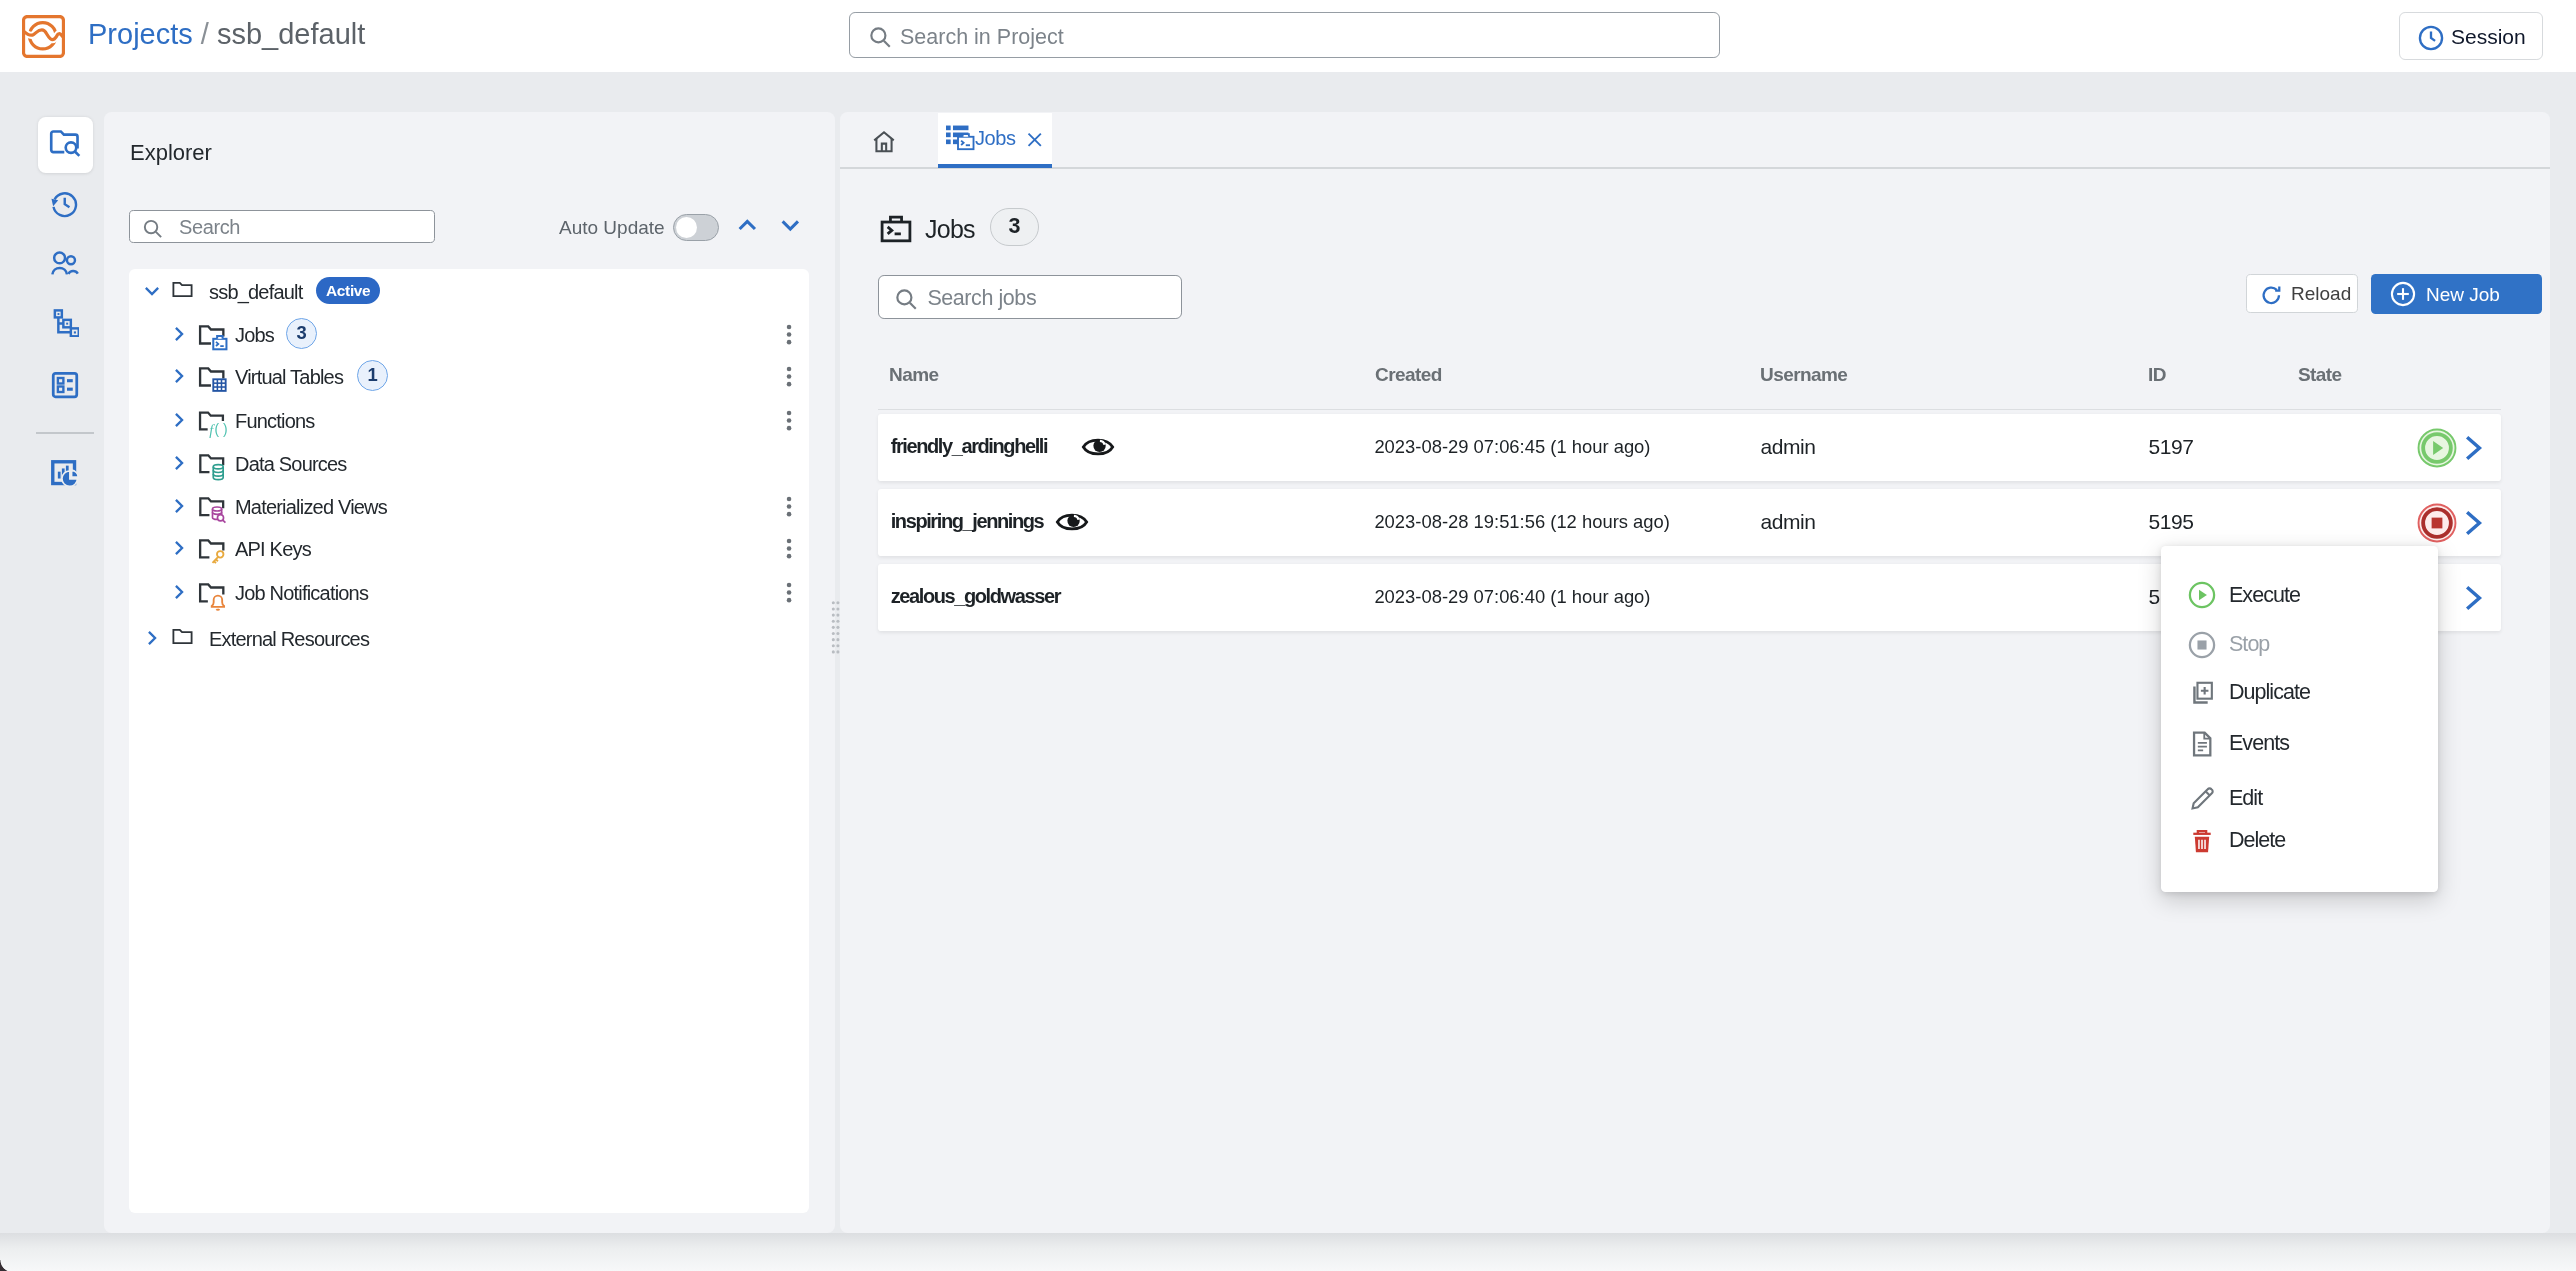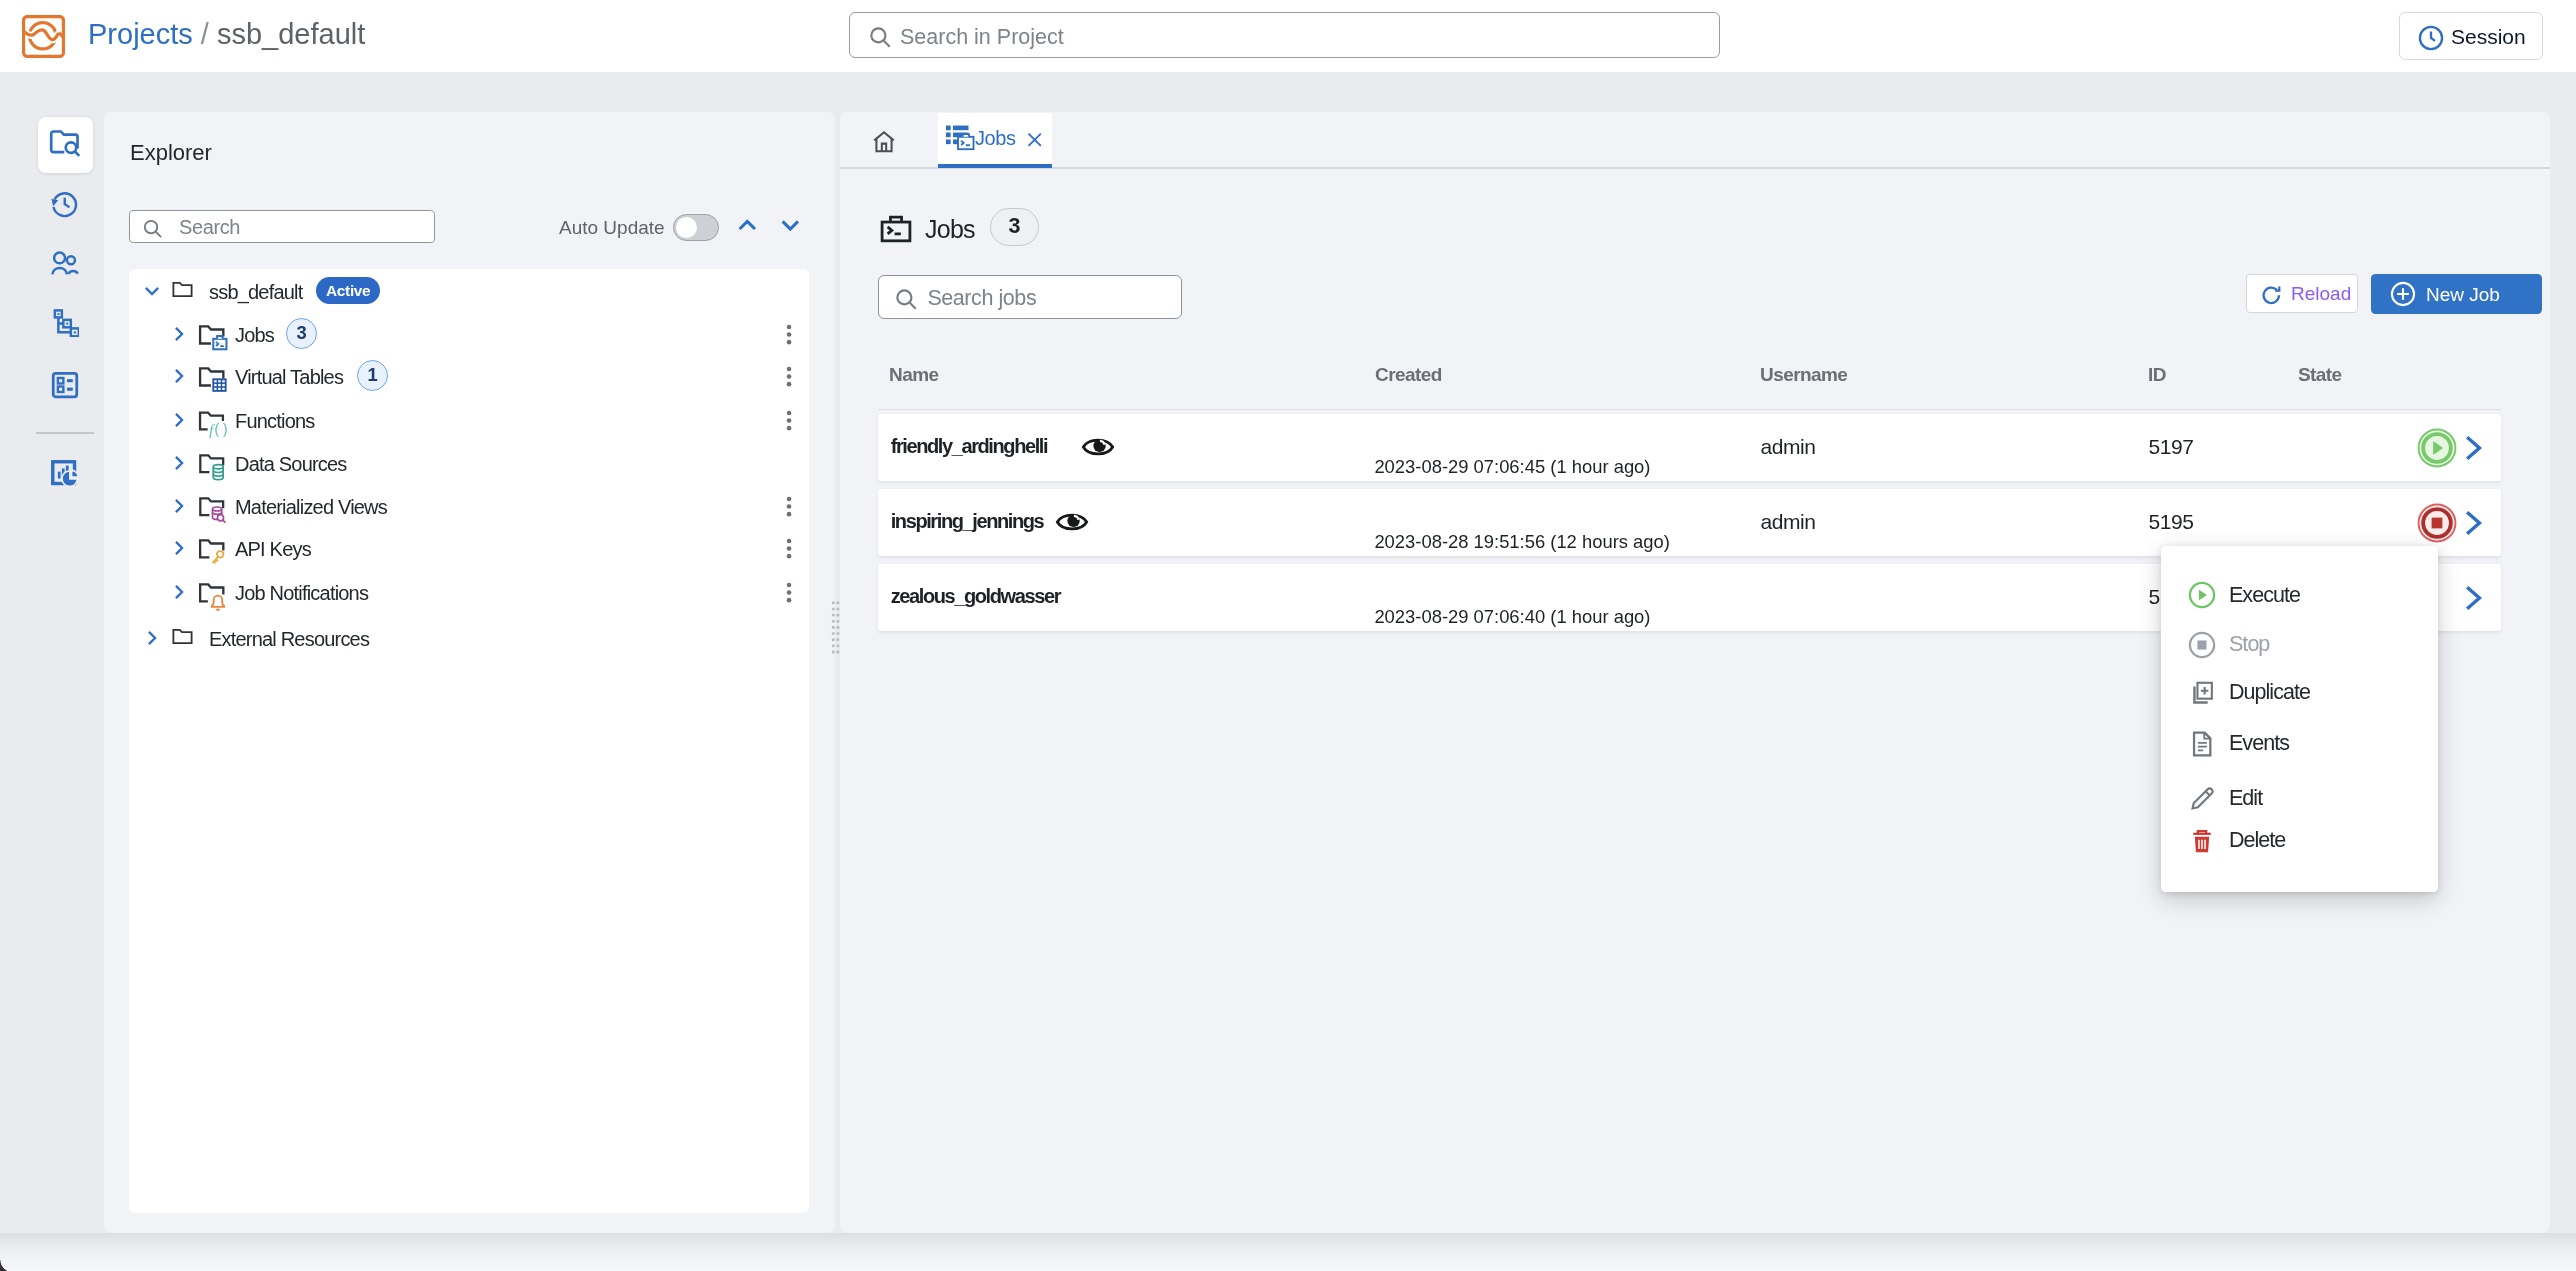--- a/index.html
+++ b/index.html
@@ -47,28 +47,28 @@
 .jobstab { position:absolute; left:78px; top:0.8px; width:114px; height:51px; background:#fff; }
 .jobstab .tx { position:absolute; left:37px; top:14px; font-size:20px; color:#2e6ec4; letter-spacing:-0.02em; }
 .jobstab .underline { position:absolute; left:0px; top:51px; width:114px; height:4.6px; background:#2e6ec4; }
 .jhead { position:absolute; left:19px; top:101px; }
 .jhead .tx { position:absolute; left:46px; top:2.3px; font-size:25px; letter-spacing:-0.03em; color:#1d2226; }
 .jpill { position:absolute; left:111px; top:-4.6px; width:49px; height:38px; background:#eef0f2; border:1.5px solid #c6cacd; border-radius:19px; font-size:21.5px; font-weight:bold; color:#1d2226; text-align:center; line-height:35px; }
 .jsearch { position:absolute; left:18.4px; top:163px; width:304px; height:44px; background:#fff; border:1.5px solid #8d939a; border-radius:6.1px; }
 .jsearch .ph { position:absolute; left:48px; top:10px; font-size:21.5px; letter-spacing:-0.02em; color:#7c838a; }
 .jsearch svg { position:absolute; left:14px; top:10px; }
 .reload { position:absolute; left:1386px; top:162px; width:112px; height:39px; background:#fff; border:1.5px solid #d1d5d8; border-radius:4.6px; }
-.reload .tx { position:absolute; left:44px; top:8.4px; font-size:19px; color:#8b5cf6; }
+.reload .tx { position:absolute; left:44px; top:8.4px; font-size:19px; color:#404040; }
 .newjob { position:absolute; left:1511px; top:162px; width:171px; height:40px; background:#3072c6; border-radius:4.6px; }
 .newjob .tx { position:absolute; left:55px; top:10px; font-size:19px; color:#fff; }
 .thead { position:absolute; top:252px; font-size:19px; letter-spacing:-0.03em; font-weight:bold; color:#6a7075; }
 .theadline { position:absolute; left:18.4px; top:297px; width:1623px; height:0.8px; background:#dcdee1; }
 .rowcard { position:absolute; left:18.4px; width:1623px; height:67px; background:#fff; border-radius:3.1px; box-shadow:0 1.5px 3.8px rgba(0,0,0,0.07); }
 .rowcard .name { position:absolute; left:12.3px; top:21px; font-size:20px; letter-spacing:-0.07em; font-weight:bold; color:#1d2226; }
-.rowcard .cell.date { letter-spacing:0; font-size:18.4px; top:22px;margin-top:20px; }
+.rowcard .cell.date { letter-spacing:0; font-size:18.4px; top:22px; }
 .rowcard .cell { position:absolute; top:21px; font-size:21px; letter-spacing:-0.02em; color:#1d2226; }
 .rarr { position:absolute; left:1583px; top:20px; }
 
 .menu { position:absolute; left:2161px; top:546px; width:277px; height:346px; background:#fff; border-radius:4.6px; box-shadow:0 7.7px 23px rgba(0,0,0,0.18), 0 1.5px 6.1px rgba(0,0,0,0.10); }
 .mi { position:absolute; left:0; width:277px; height:49px; }
 .mi .ic { position:absolute; left:27px; top:10.8px; }
 .mi .tx { position:absolute; left:68px; top:12.3px; font-size:21.5px; letter-spacing:-0.045em; color:#23282d; }
 .mi .dis { color:#9aa1a8; }
 .bstrip { position:absolute; left:0; top:1233px; width:2576px; height:38px; background:linear-gradient(to bottom, #dcdee1 0%, #eceeef 40%, #f7f8f9 100%); }
 .corner { position:absolute; left:0; top:1260px; width:12.3px; height:12.3px; background:radial-gradient(circle 12.3px at 12.3px 0px, rgba(58,49,54,0) 0 11.5px, #352e33 12.3px); }

